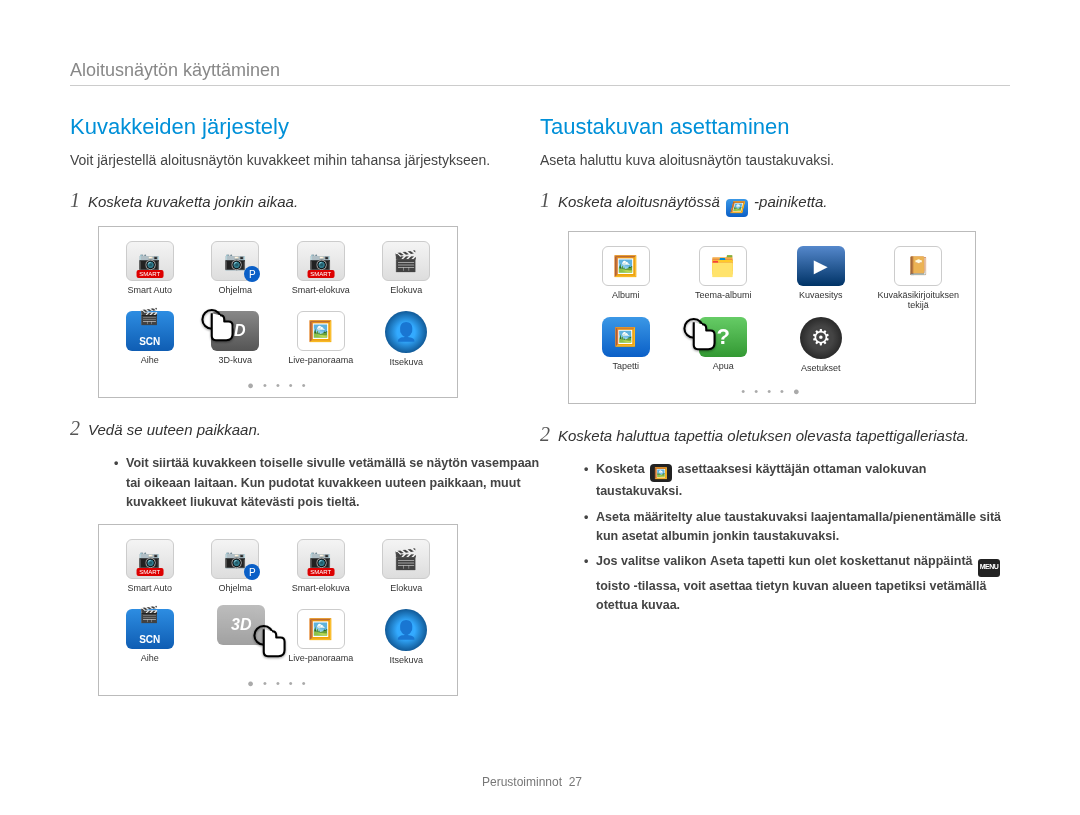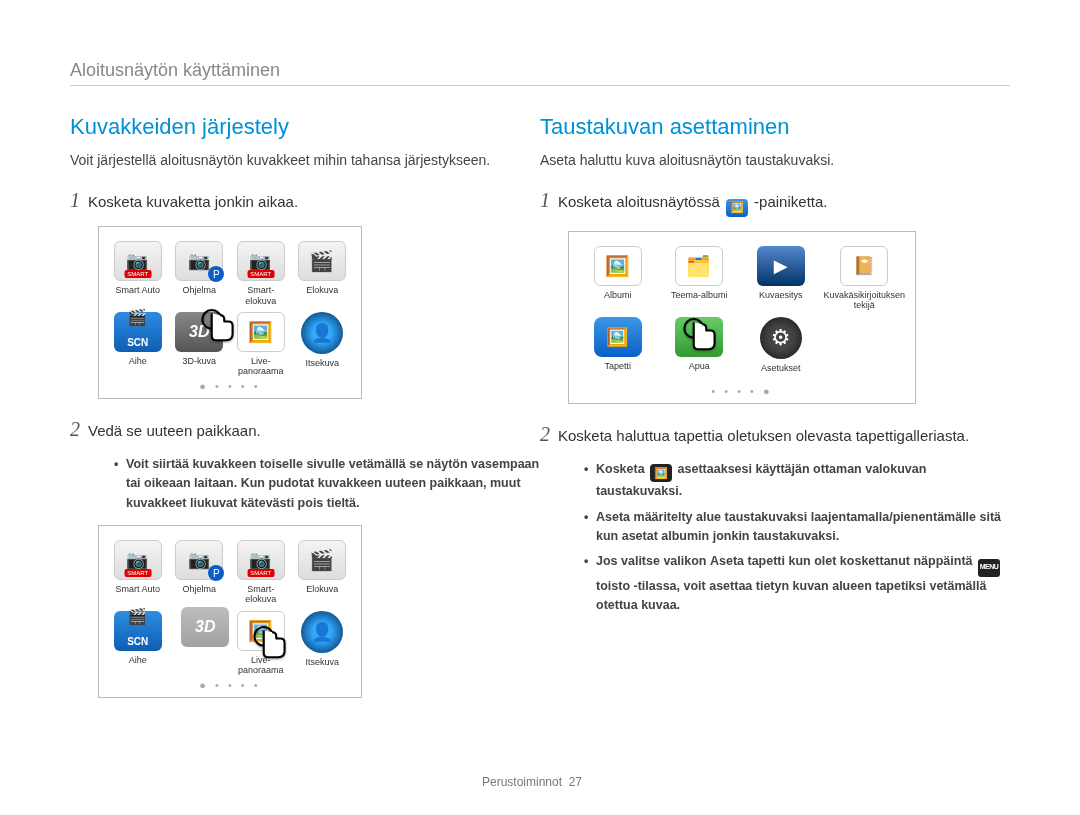--- a/index.html
+++ b/index.html
@@ -48,30 +48,30 @@
     color: #333;
   }
   .step-num {
     font-style: italic;
     font-size: 20px;
     color: #555;
     font-weight: 400;
     font-family: Georgia, 'Times New Roman', serif;
     line-height: 1;
   }
-  .step-text { line-height: 1.4; }
+  .step-text { line-height: 1.4; font-style: italic; }
 
   .panel {
     border: 1px solid #bbb;
     background: #fff;
     padding: 14px 10px 6px 10px;
     margin: 12px 0 20px 28px;
-    width: 264px;
-  }
-  .panel.wide { width: 348px; }
+    width: 360px;
+  }
+  .panel.wide { width: 408px; }
   .icon-grid {
     display: grid;
     grid-template-columns: repeat(4, 1fr);
     gap: 6px 4px;
     position: relative;
   }
   .app {
     display: flex;
     flex-direction: column;
     align-items: center;

